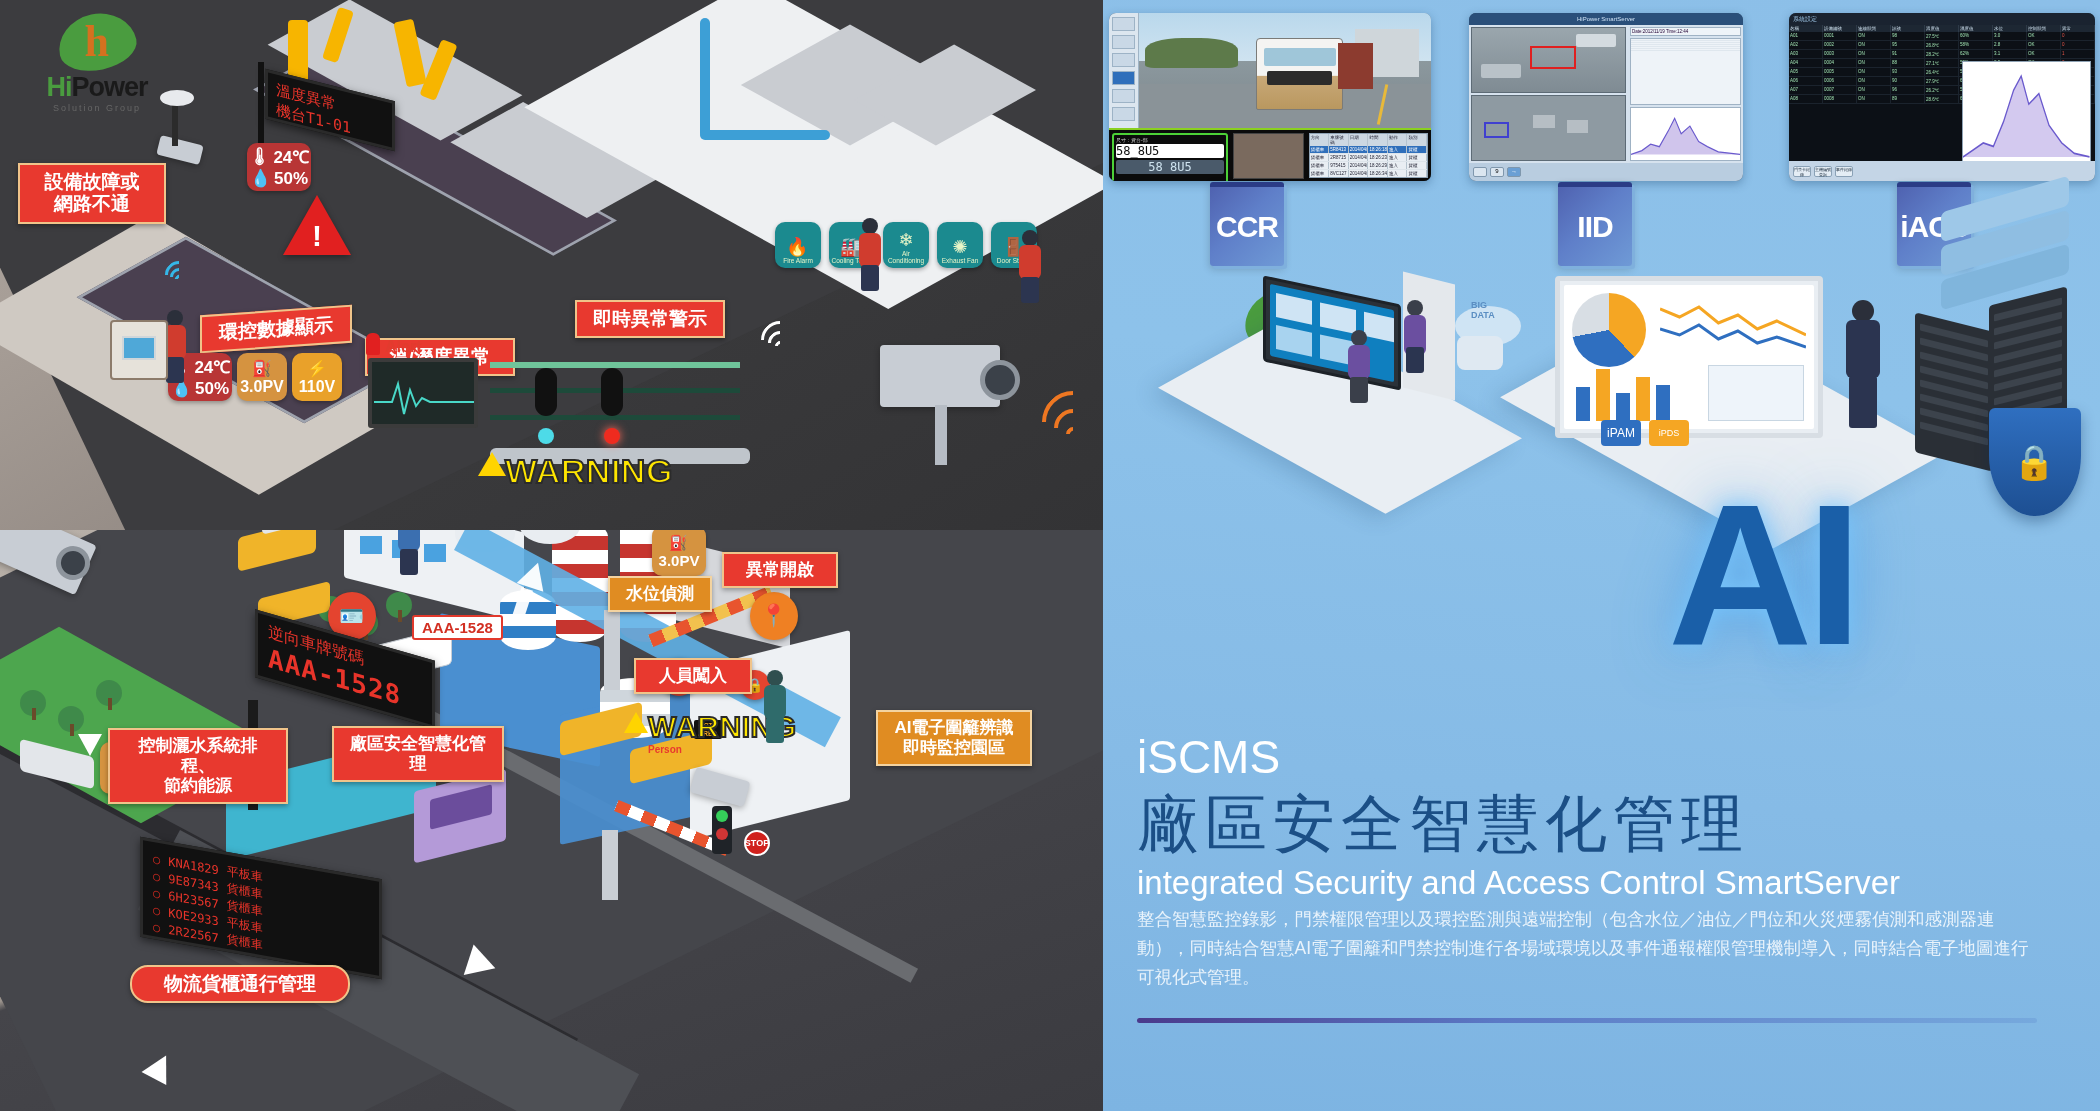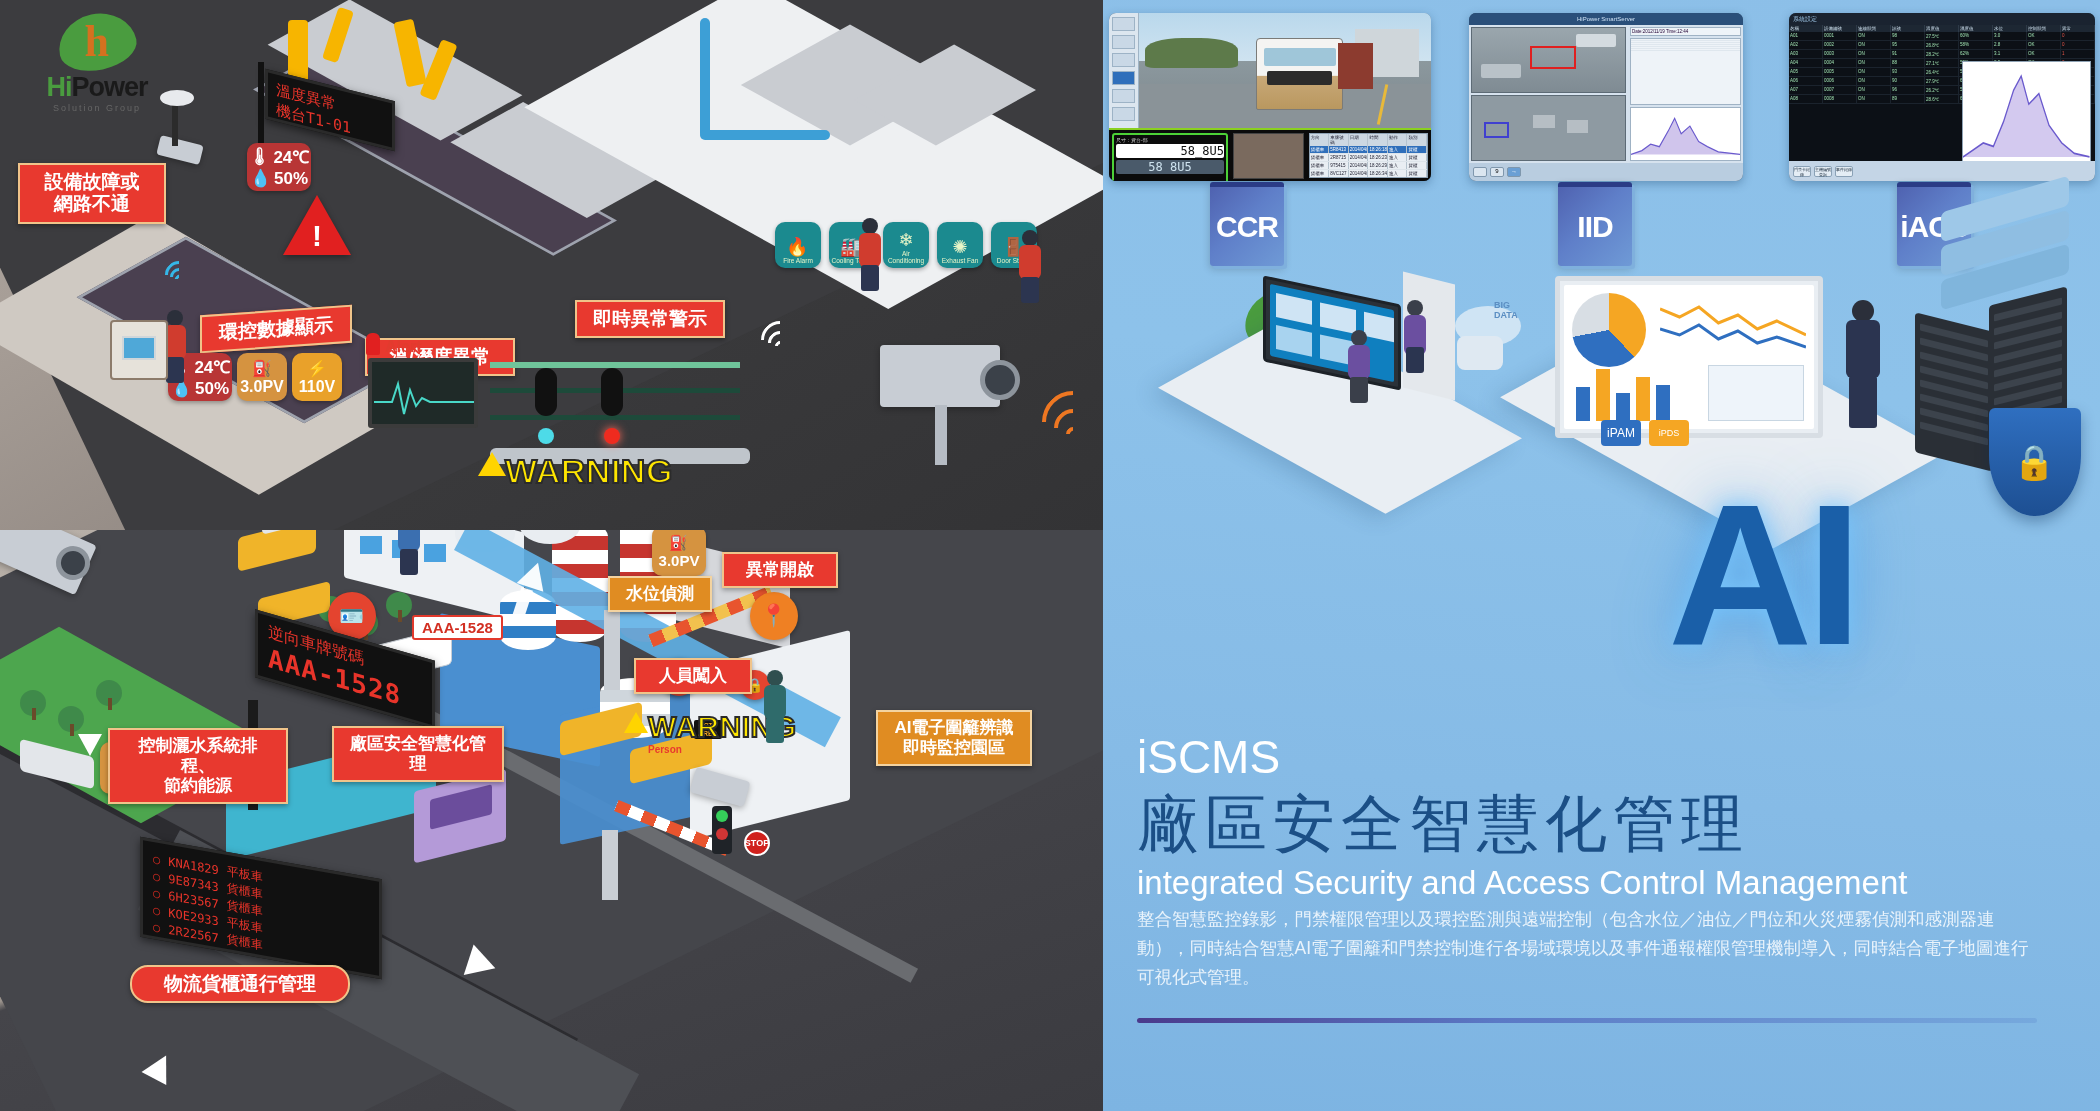--- a/index.html
+++ b/index.html
@@ -165,21 +165,21 @@
   .s1-photo .lane{ position:absolute;right:16%;bottom:2%;width:3px;height:36%;background:#e8b93a;transform:rotate(12deg); }
   .s1-truck{ position:absolute;left:40%;top:22%;width:30%;height:62%;
     background:linear-gradient(#f4f4f2 0%,#f4f4f2 52%,#c8a878 53%,#b9985f 100%); border-radius:4px 4px 2px 2px;
     border:1px solid #7b7b78;}
   .s1-truck .win{ position:absolute;left:8%;top:12%;width:84%;height:26%;background:#9fc6d9;border-radius:2px;}
   .s1-truck .grill{ position:absolute;left:12%;top:46%;width:76%;height:20%;background:#2b2b2b;border-radius:2px;}
   .s1-cont{ position:absolute;left:68%;top:26%;width:12%;height:40%;background:#8c3b2f;}
   .s1-bottom{ position:absolute;left:0;bottom:0;width:100%;height:53px;background:#0b0b0b;border-top:2px solid #8ad020;display:flex;}
   .s1-lpr{ width:36%;height:100%;border:2px solid #4cd137;margin:3px;border-radius:3px;padding:2px;background:#0b0b0b;}
   .s1-lpr .cap{ color:#cfcfcf;font-size:5px;}
-  .s1-lpr .p1{ background:#fff;color:#111;font-family:"DejaVu Sans Mono",monospace;font-size:12px;text-align:right;border-radius:2px;margin-top:1px;}
+  .s1-lpr .p1{ background:#fff;color:#111;font-family:"DejaVu Sans Mono",monospace;font-size:12px;text-align:left;border-radius:2px;margin-top:1px;}
   .s1-lpr .p2{ background:#4a5a6a;color:#cfe3ef;font-family:"DejaVu Sans Mono",monospace;font-size:12px;text-align:center;border-radius:2px;margin-top:2px;}
   .s1-thumb{ width:22%;height:46px;margin:3px 2px;background:#7a6a5e;border:1px solid #444;}
   .s1-tbl{ flex:1;margin:3px;background:#e9eef3;border:1px solid #8fa3b5;overflow:hidden;}
   .s1-tbl .hd{ display:flex;background:#cdd8e2;font-size:4.5px;color:#223;}
   .s1-tbl .hd i,.s1-tbl .rw i{ flex:1;padding:1px;border-right:1px solid #b5c3ce;font-style:normal;overflow:hidden;}
   .s1-tbl .rw{ display:flex;font-size:4.5px;color:#223;border-bottom:1px solid #dde4ea;}
   .s1-tbl .rw.sel{ background:#2f6fbb;color:#fff;}
 
   
   .s2-title{ position:absolute;left:0;top:0;width:100%;height:12px;background:#2a4f7a;color:#cfe2f5;font-size:6px;text-align:center;line-height:12px;}
@@ -929,21 +929,21 @@
         <div class="legs" style="background:#2b3550;"></div>
     </div>
     <div class="person" style="left:738px;top:300px;width:44px;height:130px;">
       <div class="head" style="background:#2b2f3a;width:22px;height:22px;"></div>
       <div class="body" style="background:#2b3450;width:34px;height:58px;top:20px;"></div>
       <div class="legs" style="background:#2b3450;width:28px;height:52px;top:76px;"></div>
     </div>
 
     <div class="cloud" style="left:352px;top:306px;width:66px;height:40px;"></div>
     <div style="position:absolute;left:354px;top:336px;width:46px;height:34px;background:#dfe9f2;border-radius:8px;"></div>
-    <div style="position:absolute;left:368px;top:300px;color:#5b8ec2;font-size:9px;font-weight:700;margin-left:23px;">BIG<br>DATA</div>
+    <div style="position:absolute;left:368px;top:300px;color:#5b8ec2;font-size:9px;font-weight:700;">BIG<br>DATA</div>
 
     <div class="server" style="left:812px;top:322px;width:78px;height:140px;transform:skewY(14deg);">
       <div class="u" style="top:10px;"></div>
         <div class="u" style="top:24px;"></div>
         <div class="u" style="top:38px;"></div>
       <div class="u" style="top:52px;"></div>
         <div class="u" style="top:66px;"></div>
         <div class="u" style="top:80px;"></div>
       <div class="u" style="top:94px;"></div>
         <div class="u" style="top:108px;"></div>
@@ -964,17 +964,17 @@
     <div style="position:absolute;left:838px;top:262px;width:128px;height:30px;background:#80b5dc;border-radius:6px;transform:skewY(-16deg);"></div>
 
     <div class="shield" style="left:886px;top:408px;">
       <span>🔒</span>
     </div>
 
     <div class="ai-word">AI</div>
 
     <div class="r-title-en">iSCMS</div>
     <div class="r-title-cn">廠區安全智慧化管理</div>
-    <div class="r-sub">integrated Security and Access Control Management</div>
+    <div class="r-sub">integrated Security and Access Control SmartServer</div>
     <div class="r-desc">整合智慧監控錄影，門禁權限管理以及環控監測與遠端控制（包含水位／油位／門位和火災煙霧偵測和感測器連動），同時結合智慧AI電子圍籬和門禁控制進行各場域環境以及事件通報權限管理機制導入，同時結合電子地圖進行可視化式管理。</div>
     <div class="r-rule"></div>
   </div>
 </div>
 
 </body></html>

